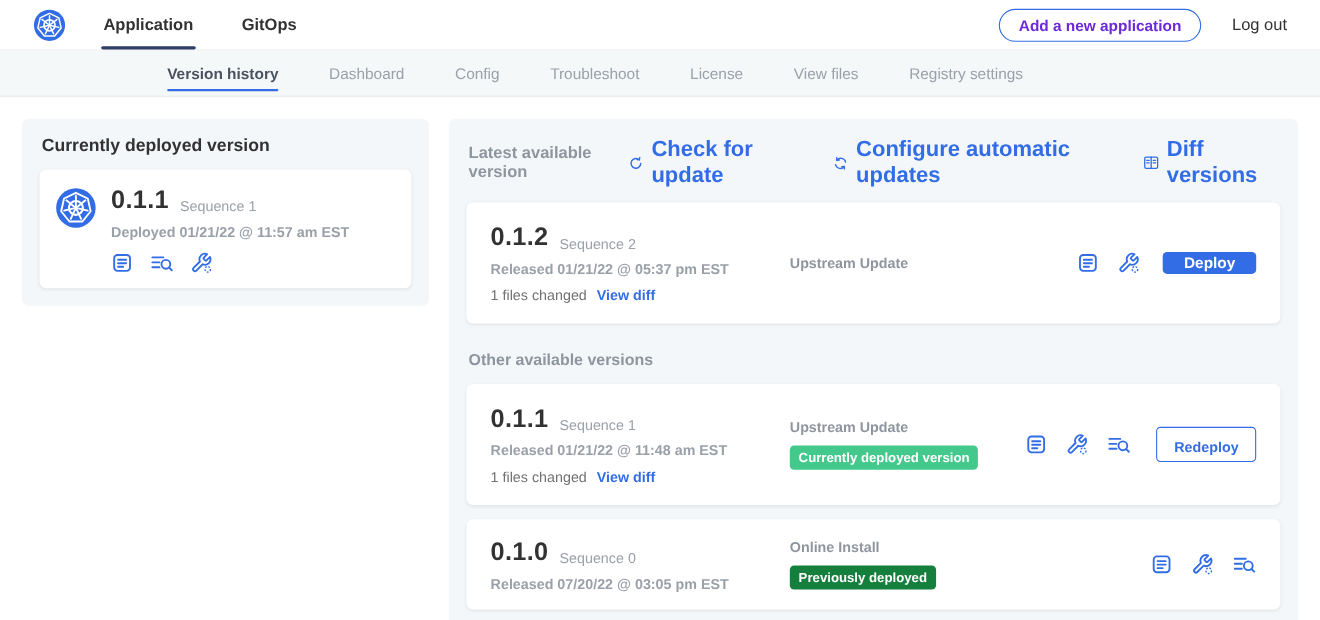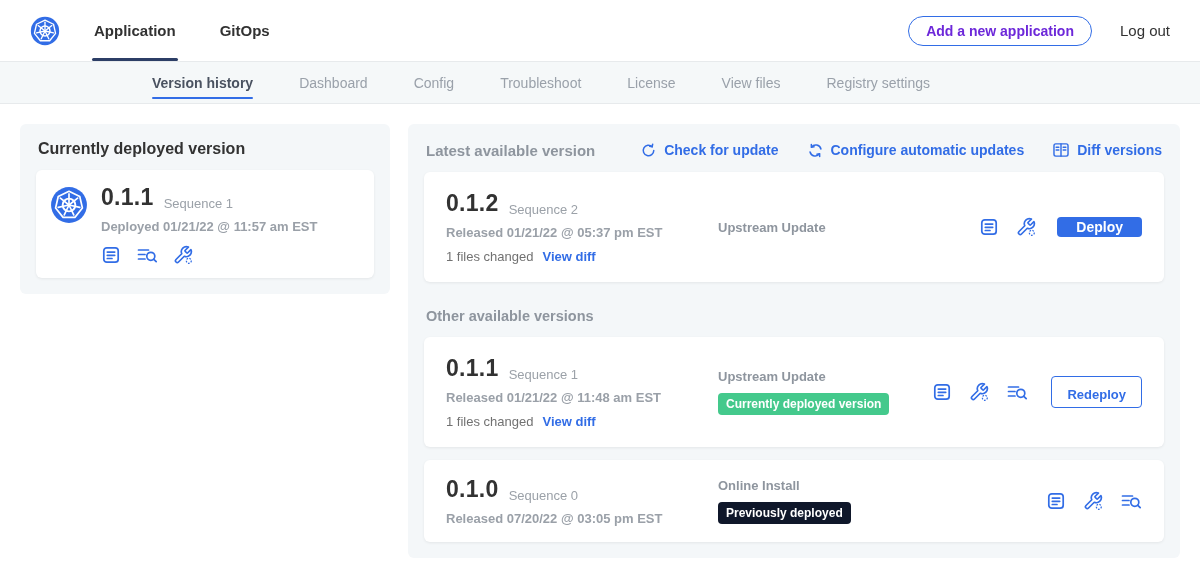--- a/index.html
+++ b/index.html
@@ -1,20 +1,20 @@
 <!DOCTYPE html>
 <html><head>
 <meta charset="utf-8">
 <style>
   *{box-sizing:border-box;margin:0;padding:0}
   html,body{width:1200px;height:564px}
   body{font-family:"Liberation Sans","DejaVu Sans",sans-serif;background:#fff;color:#323232;overflow:hidden}
 
   
-  .topbar{height:62px;display:flex;align-items:center;padding:0 30px;background:#fff;border-bottom:1px solid #e7eaec}
+  .topbar{height:46px;display:flex;align-items:center;padding:0 30px;background:#fff;border-bottom:1px solid #e7eaec}
   .brand{width:30px;height:30px;margin-right:34px;flex:none}
   .top-tabs{display:flex;height:100%}
   .top-tab{position:relative;display:flex;align-items:center;height:100%;margin-right:44px;font-size:15px;font-weight:600;color:#323232;cursor:pointer}
   .top-tab.active{font-weight:700}
   .top-tab.active::after{content:"";position:absolute;left:-2px;right:-2px;bottom:0;height:3px;background:#2c3e66;border-radius:2px}
   .top-spacer{flex:1}
   .pill-btn{border:1px solid #326de6;color:#6d28d9;background:#fff;border-radius:17px;height:30px;padding:0 17px;font-size:14px;font-weight:700;font-family:inherit;cursor:pointer}
   .logout{margin-left:28px;font-size:15px;color:#323232;cursor:pointer}
 
   
@@ -37,32 +37,32 @@
   .meta{font-size:13px;font-weight:600;color:#9aa0a8;margin-top:8px}
   .icon-row{display:flex;gap:15px;margin-top:11px}
   .ic{display:block;color:#326de6}
   .ic-btn{cursor:pointer}
 
   
   .versions-panel{flex:1}
   .vp-head{display:flex;align-items:center;margin:3px 2px 0}
   .vp-title{font-size:15px;font-weight:600;color:#8e959e}
   .vp-links{margin-left:auto;display:flex;gap:28px}
-  .vp-link{display:flex;align-items:center;gap:7px;color:#326de6;font-size:14px;font-weight:600;cursor:pointer}
+  .vp-link{display:flex;align-items:center;gap:7px;color:#326de6;font-size:20px;font-weight:600;cursor:pointer}
 
   .vcard{display:flex;align-items:center;padding:18px 22px;margin-top:13px}
   .vcard.compact{padding:16px 22px}
   .vinfo{width:262px;flex:none}
   .files{font-size:13px;color:#717171;margin-top:9px;display:flex;gap:9px;align-items:flex-start}
   .viewdiff{color:#326de6;font-weight:700;cursor:pointer}
   .vsource{flex:1;padding-left:10px}
   .source-label{font-size:13px;font-weight:600;color:#8e959e}
   .badge{display:inline-block;margin-top:9px;padding:4px 8px;border-radius:4px;font-size:12px;font-weight:700;color:#fff}
   .badge.green{background:#44c98c}
-  .badge.gray{background:#0f172a}
+  .badge.gray{background:#15803d}
   .vactions{display:flex;align-items:center;gap:17px}
   .btn-primary{background:#326de6;color:#fff;border:none;border-radius:4px;height:20px;padding:0 19px;font-size:14px;font-weight:700;font-family:inherit;cursor:pointer;margin-left:4px}
   .btn-outline{background:#fff;color:#326de6;border:1px solid #326de6;border-radius:4px;height:32px;padding:10px 15px;font-size:13px;font-weight:700;font-family:inherit;cursor:pointer;margin-left:6px}
   .other-title{font-size:14.5px;font-weight:600;color:#8e959e;margin:26px 2px 0}
   .defs{position:absolute;width:0;height:0;overflow:hidden}
 </style>
 </head>
 <body>
 
 <svg class="defs" aria-hidden="true">

